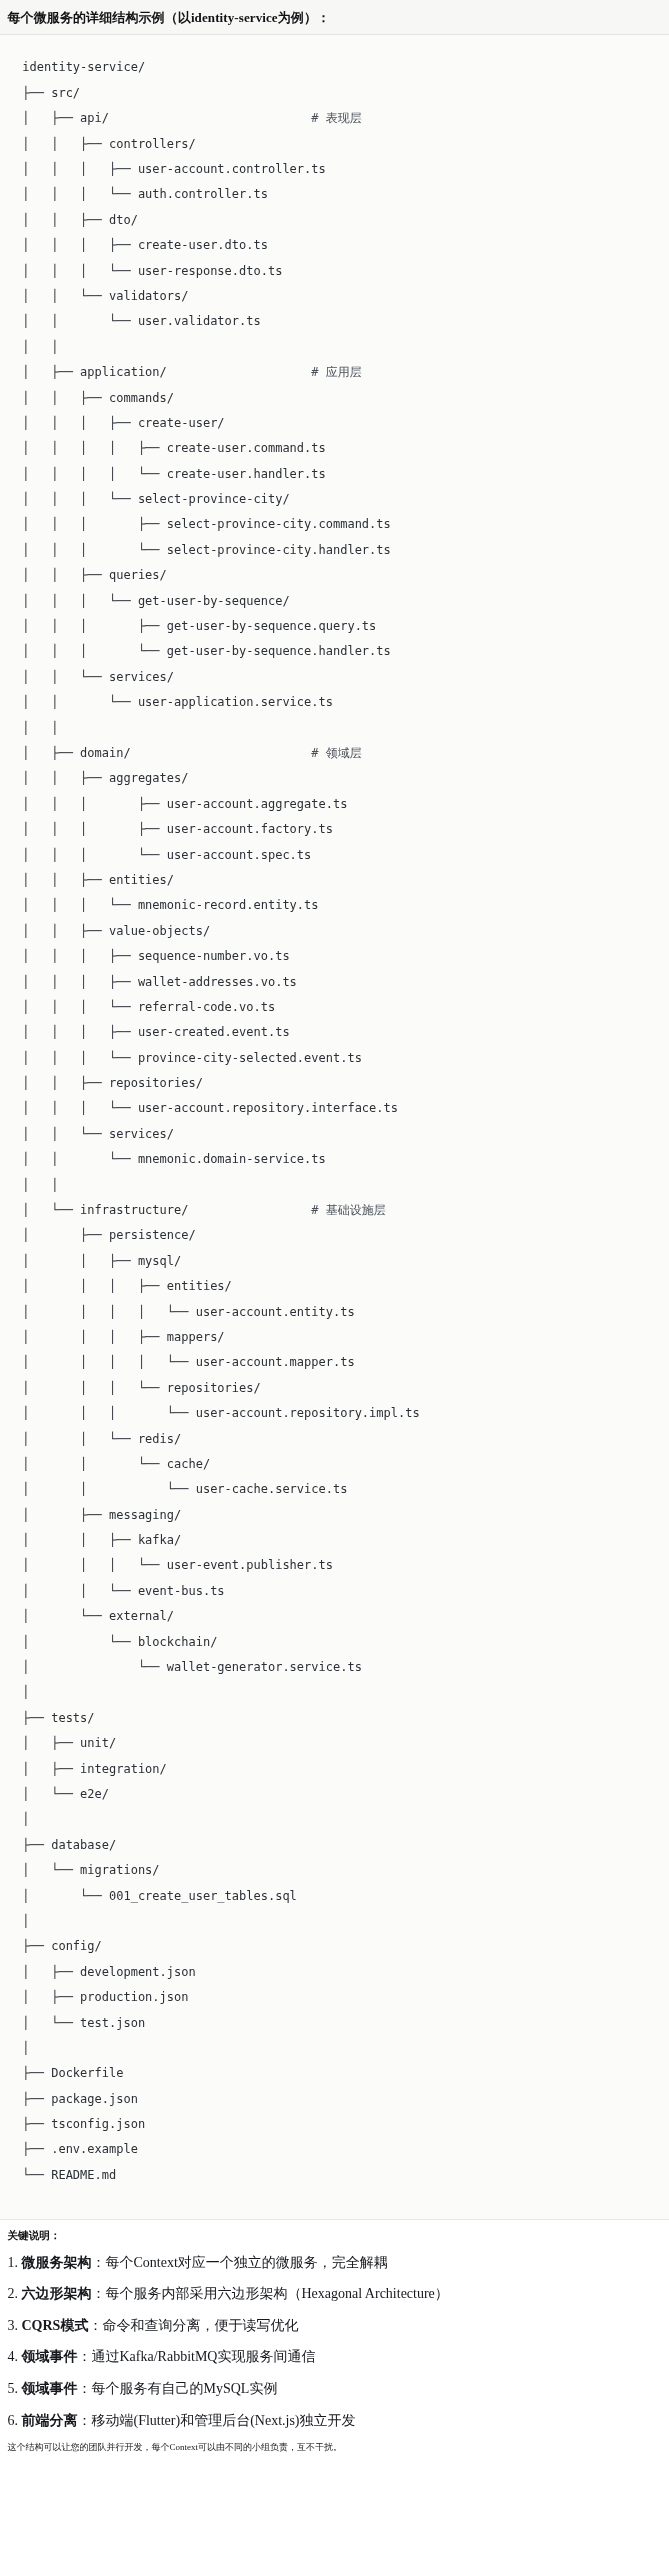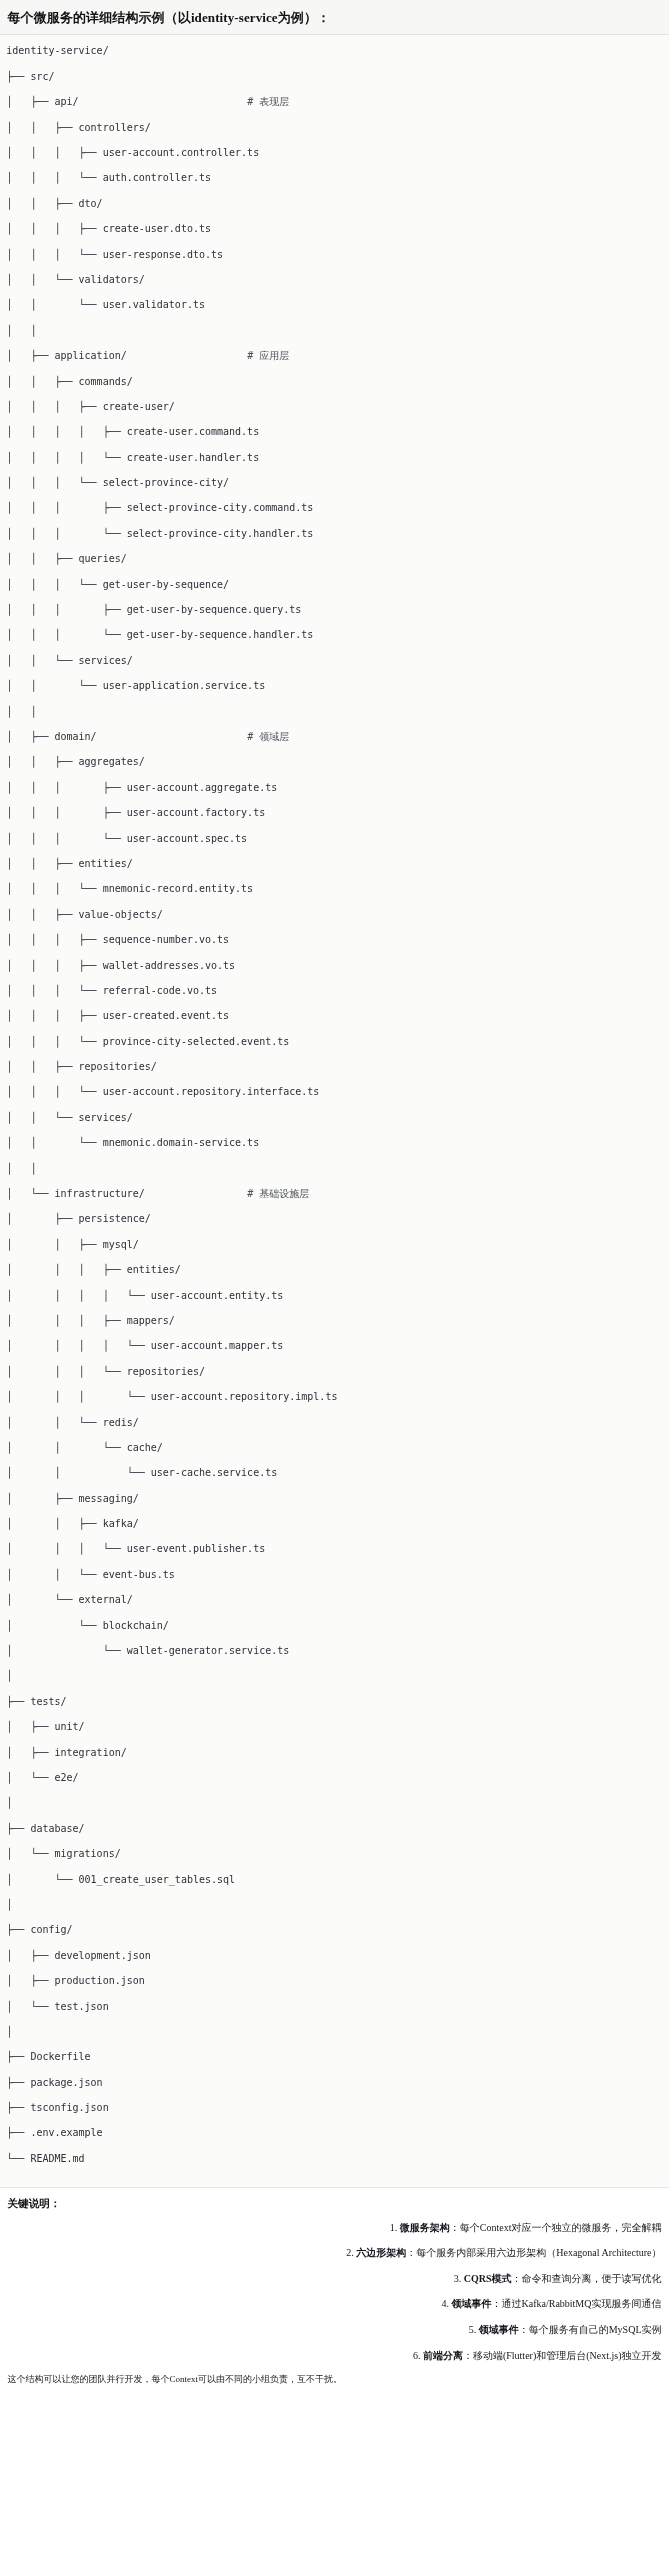--- a/index.html
+++ b/index.html
@@ -40,25 +40,25 @@
 
   
   .tree-block {
     background: #fbfbfa;
     padding: 10px 6.3px 8.8px 6.3px;
     box-sizing: border-box;
     flex: 0 0 auto;
   }
   .tree {
     font-family: "DejaVu Sans Mono", "Liberation Mono", monospace;
-    font-size: 10px;
+    font-size: 12px;
     line-height: 12.7px;
     color: #2b2f36;
     white-space: pre;
-    margin: 0;
+    margin: 16px;
     padding: 0;
   }
   .tree-line {
     white-space: pre;
     display: block;
     height: 12.7px;
   }
   .tree-line .cmt {
     color: #4a5058;
     text-align: right;
@@ -73,25 +73,24 @@
   }
   .notes h2 {
     margin: 0 0 8.8px 0;
     font-size: 10.6px;
     font-weight: bold;
     font-family: "Liberation Serif", serif;
     color: #111214;
   }
   .note-item {
     font-family: "Liberation Serif", serif;
-    font-size: 10px;
+    font-size: 14px;
     line-height: 1.5;
     color: #16181d;
     margin: 0 0 10.6px 0;
-    text-align: right;
   }
   .note-item .idx {
     font-family: "Liberation Serif", serif;
   }
   .note-item .term {
     font-weight: bold;
   }
   .note-footer {
     font-family: "Liberation Serif", serif;
     font-size: 9px;

